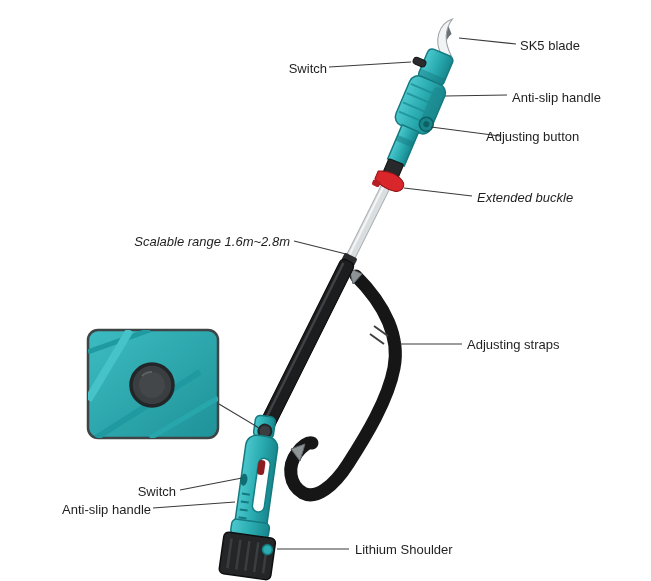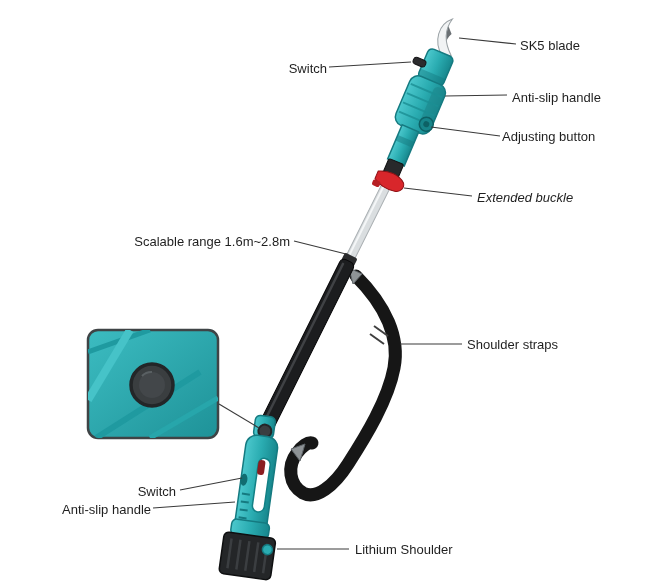--- a/index.html
+++ b/index.html
@@ -15,23 +15,23 @@
   .callout-label {
     position: absolute;
     font-size: 13px;
     color: #1f1f1f;
     line-height: 15px;
     white-space: nowrap;
   }
   #lbl-sk5           { left: 520px; top: 38px; }
   #lbl-switch-top    { left: 247px; top: 61px;  width: 80px;  text-align: right; }
   #lbl-antislip-top  { left: 512px; top: 90px; }
-  #lbl-adjusting     { left: 502px; top: 129px; }
+  #lbl-adjusting     { left: 486px; top: 129px; }
   #lbl-buckle        { left: 477px; top: 190px; font-style: italic; }
-  #lbl-scalable      { left: 109px; top: 234px; width: 181px; text-align: right; }
+  #lbl-scalable      { left: 109px; top: 234px; width: 181px; text-align: right; font-style: italic; }
   #lbl-shoulder      { left: 467px; top: 337px; }
   #lbl-lock          { left: 88px;  top: 310px; width: 130px; text-align: center; }
   #lbl-switch-bot    { left: 96px;  top: 484px; width: 80px;  text-align: right; }
   #lbl-antislip-bot  { left: 31px;  top: 502px; width: 120px; text-align: right; }
   #lbl-battery       { left: 355px; top: 542px; }
 </style>
 </head>
 <body>
 
 <div class="stage">
@@ -131,18 +131,18 @@
       <line x1="349" y1="549" x2="277" y2="549"></line>
     </g>
   </svg>
 
   <div class="callout-label" id="lbl-sk5">SK5 blade</div>
   <div class="callout-label" id="lbl-switch-top">Switch</div>
   <div class="callout-label" id="lbl-antislip-top">Anti-slip handle</div>
   <div class="callout-label" id="lbl-adjusting">Adjusting button</div>
   <div class="callout-label" id="lbl-buckle">Extended buckle</div>
   <div class="callout-label" id="lbl-scalable">Scalable range 1.6m~2.8m</div>
-  <div class="callout-label" id="lbl-shoulder">Shoulder straps</div>
+  <div class="callout-label" id="lbl-shoulder">Adjusting straps</div>
   <div class="callout-label" id="lbl-switch-bot">Switch</div>
   <div class="callout-label" id="lbl-antislip-bot">Anti-slip handle</div>
   <div class="callout-label" id="lbl-battery">Lithium Shoulder</div>
 
 </div>
 
 </body></html>

